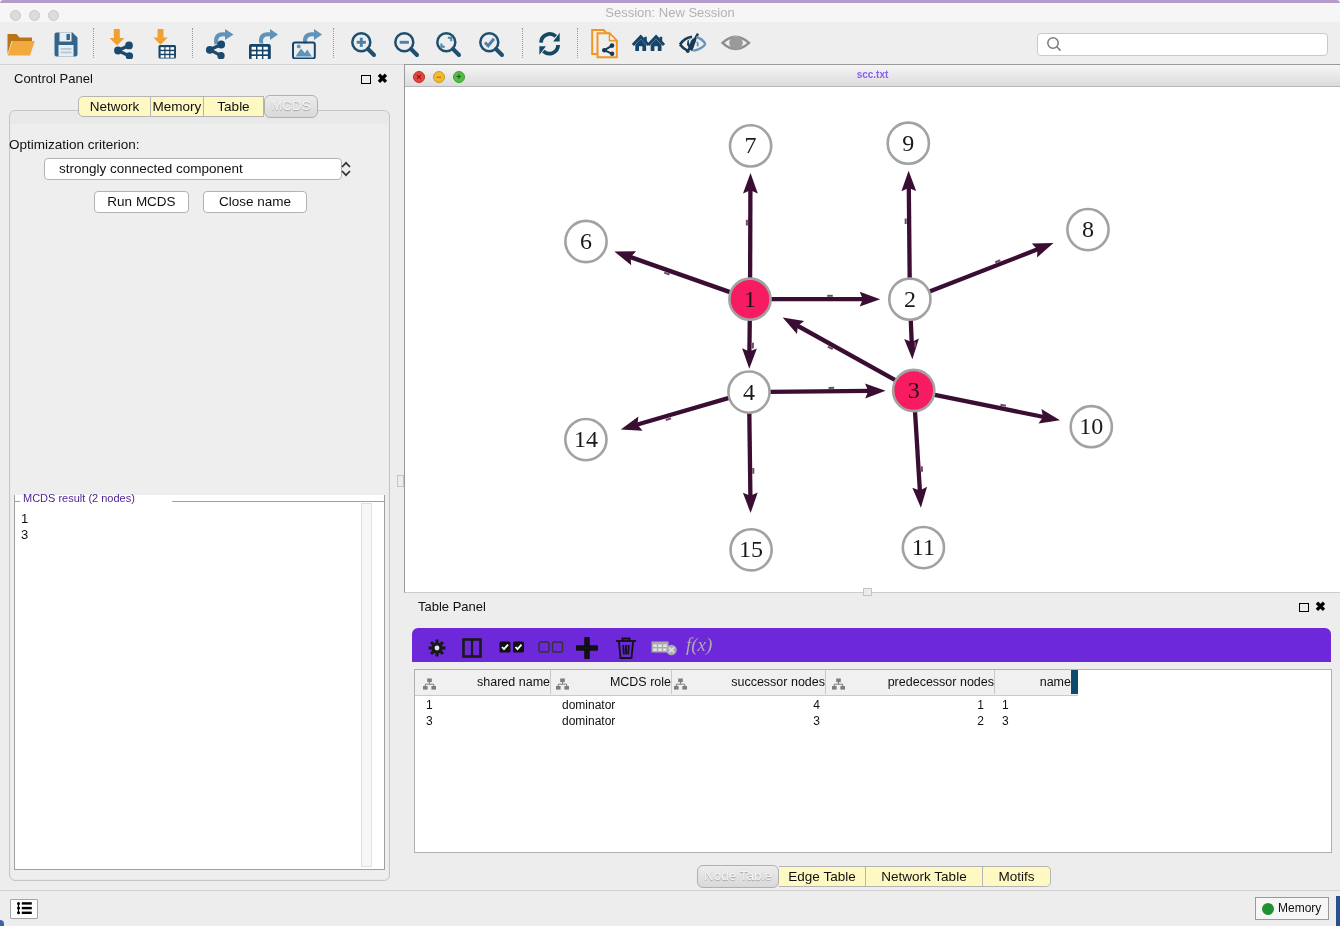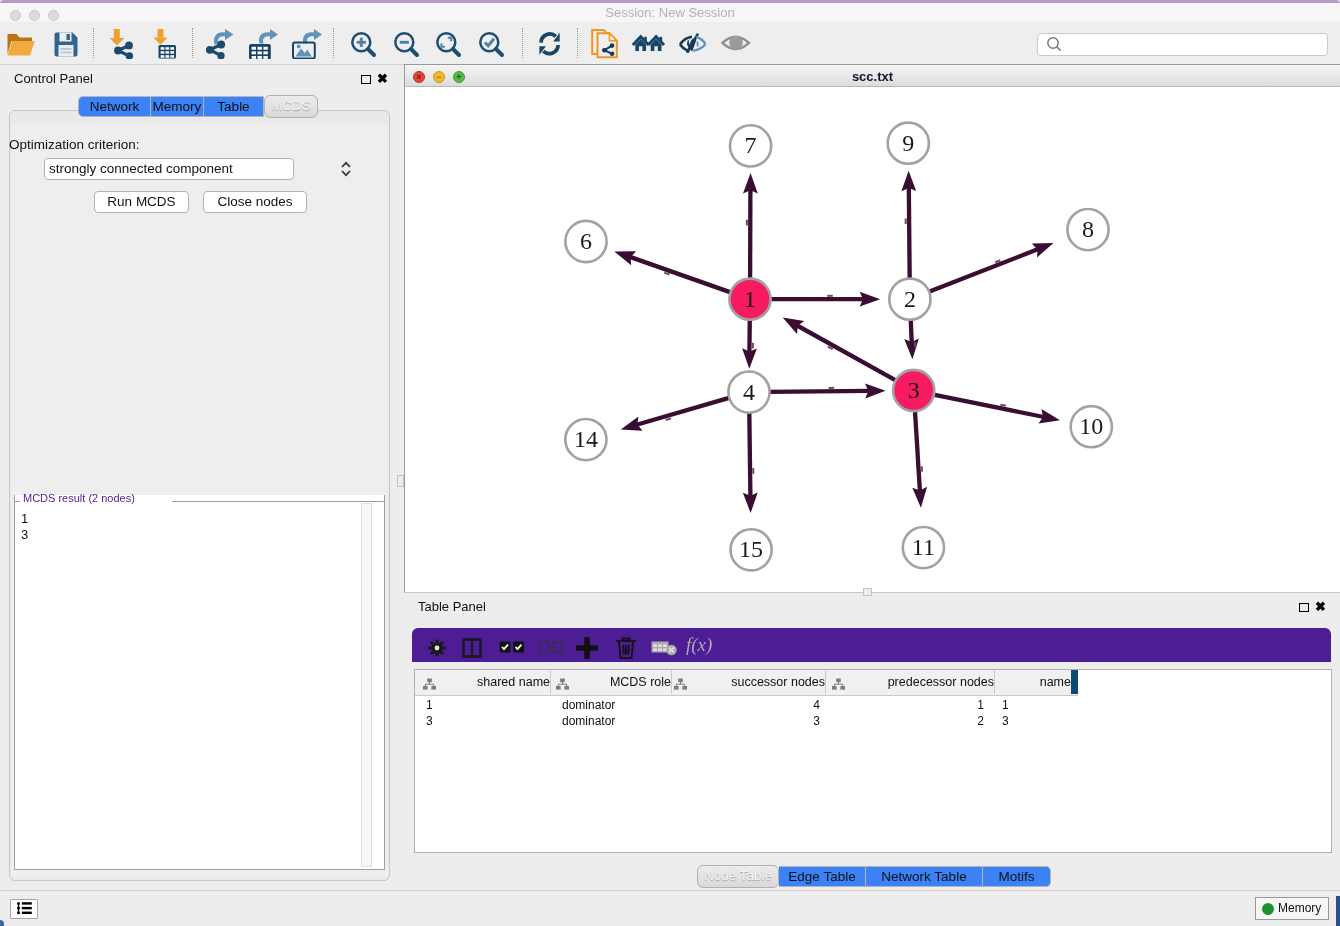--- a/index.html
+++ b/index.html
@@ -17,54 +17,54 @@
  border:1px solid #c9c9c9;border-radius:4px}
 
 #cpheader{left:14px;top:71px;font-size:13px;color:#111}
 .winbtn{position:absolute;box-sizing:border-box}
 #cp-float{left:361px;top:75px;width:10px;height:9px;border:1.6px solid #000}
 #cp-close{left:377px;top:71px;font-size:13px;font-weight:bold;color:#000}
 #tabpane{left:9px;top:110px;width:381px;height:771px;background:#e9e9e9;
  border:1px solid #c6c6c6;border-radius:6px;box-sizing:border-box}
 #tabpane-inner{left:11px;top:124px;width:377px;height:755px;background:#eeeeee;border-radius:0 0 5px 5px}
 .tabrow{position:absolute;display:flex}
-.tab{box-sizing:border-box;height:21px;background:#3b82f6;border:1px solid #b5b5b5;border-left:none;
+.tab{box-sizing:border-box;height:21px;background:#fef9c3;border:1px solid #b5b5b5;border-left:none;
  font-size:13.5px;color:#111;text-align:center;line-height:19px}
 .tab.first{border-left:1px solid #b5b5b5;border-radius:5px 0 0 5px}
 .tab.last{border-radius:0 5px 5px 0}
 .tab.sel{background:linear-gradient(#ececec,#d9d9d9);color:#f5f5f5;
  text-shadow:0 1px 1px rgba(120,120,120,.6);border-radius:6px;border:1px solid #b0b0b0;height:23px;margin-top:-1px}
 #ctabs{left:78px;top:96px}
 #optlabel{left:9px;top:137px;width:421px;text-align:left;font-size:13.5px;color:#111}
-#combo{left:44px;top:158px;width:250px;height:22px;background:#fff;border:1px solid #b3b3b3;
- border-radius:4px;box-sizing:border-box;font-size:13.5px;color:#111;line-height:20px;padding-left:4px}
+#combo{left:44px;top:158px;width:298px;height:22px;background:#fff;border:1px solid #b3b3b3;
+ border-radius:4px;box-sizing:border-box;font-size:13.5px;color:#111;line-height:20px;padding-left:14px}
 .btn{position:absolute;box-sizing:border-box;height:22px;background:#fff;border:1px solid #b3b3b3;
  border-radius:4px;font-size:13.5px;color:#111;text-align:center;line-height:19px}
 #btn-run{left:94px;top:191px;width:95px}
 #btn-close{left:203px;top:191px;width:104px}
 
 #mcdsbox{left:14px;top:495px;width:371px;height:375px;background:#fff;
  border:1px solid #a0a0a0;border-top:none;box-sizing:border-box}
 .gbline{position:absolute;top:501px;height:1px;background:#a0a0a0}
 #mcdstitle{left:23px;top:492px;font-size:11px;color:#4c1d95;background:transparent}
 #mcdslist{left:21px;top:511px;font-size:13px;color:#111;line-height:16px}
 #mcdsscroll{left:361px;top:503px;width:11px;height:364px;background:#f7f7f7;border:1px solid #e0e0e0;box-sizing:border-box}
 
 #netwin{left:404px;top:64px;width:936px;height:529px;background:#fff;
  border:1px solid #999;border-right:none;border-bottom:1px solid #ccc;box-sizing:border-box}
 #nettitle{left:405px;top:65px;width:935px;height:22px;
  background:linear-gradient(#f5f5f5,#dcdcdc);border-bottom:1px solid #b8b8b8;box-sizing:border-box}
-#nettitletext{left:405px;top:69px;width:935px;text-align:center;font-size:13px;font-weight:bold;color:#0f172a}
+#nettitletext{left:405px;top:69px;width:935px;text-align:center;font-size:10px;font-weight:bold;color:#8b5cf6}
 .light{position:absolute;top:71px;width:12px;height:12px;border-radius:50%;box-sizing:border-box;
  text-align:center;font-size:9px;font-weight:bold;line-height:11px}
 
 #tpheader{left:418px;top:599px;font-size:13px;color:#111}
 #tp-float{left:1299px;top:603px;width:10px;height:9px;border:1.6px solid #000}
 #tp-close{left:1315px;top:599px;font-size:13px;font-weight:bold;color:#000}
-#tptoolbar{left:412px;top:628px;width:919px;height:34px;background:#4c1d95;border-radius:6px 6px 0 0}
+#tptoolbar{left:412px;top:628px;width:919px;height:34px;background:#6d28d9;border-radius:6px 6px 0 0}
 #tptable{left:414px;top:669px;width:918px;height:184px;background:#fff;border:1px solid #b0b0b0;box-sizing:border-box}
 #thead{position:absolute;left:0;top:0;width:663px;height:25px;background:#f0f0f0;border-bottom:1px solid #c9c9c9}
 .th{position:absolute;top:0;height:24px;border-right:1px solid #c9c9c9;font-size:12.5px;color:#111;
  text-align:right;line-height:24px;box-sizing:border-box}
 .td{position:absolute;font-size:12px;color:#111}
 #btabs{left:697px;top:866px}
 #statusbar{left:0;top:890px;width:1340px;height:35px;background:#ededed;border-top:1px solid #d2d2d2}
 #listbtn{left:10px;top:899px;width:28px;height:20px;background:#fdfdfd;border:1.5px solid #a5a5a5;border-radius:1px;box-sizing:border-box}
 #membtn{left:1255px;top:897px;width:74px;height:23px;background:#f6f6f6;border:1px solid #999;border-radius:0;
  box-sizing:border-box;font-size:12px;color:#111;line-height:20px;padding-left:22px}
@@ -259,21 +259,21 @@
  <div class="tab" style="width:60px">Table</div>
  <div class="tab sel last" style="width:54px">MCDS</div>
 </div>
 <div class="abs" id="optlabel">Optimization criterion:</div>
 <div class="abs" id="combo">strongly connected component</div>
 <svg class="abs" style="left:340px;top:161px" width="12" height="16" viewBox="0 0 12 16">
 <path d="M2 6 L6 1.8 L10 6" fill="none" stroke="#333" stroke-width="1.7"></path>
 <path d="M2 10 L6 14.2 L10 10" fill="none" stroke="#333" stroke-width="1.7"></path>
   </svg>
 <div class="btn" id="btn-run">Run MCDS</div>
-<div class="btn" id="btn-close">Close nodes</div>
+<div class="btn" id="btn-close">Close name</div>
 <div class="abs" id="mcdsbox"></div>
 <div class="gbline" style="left:14px;width:6px"></div>
 <div class="gbline" style="left:172px;width:213px"></div>
 <div class="abs" id="mcdstitle">MCDS result (2 nodes)</div>
 <div class="abs" id="mcdslist">1<br>3</div>
 <div class="abs" id="mcdsscroll"></div>
 <div class="knob" style="left:397px;top:475px;width:7px;height:12px;background:#ececec;border-color:#c4c4c4"></div>
 
 <div class="abs" id="netwin"></div>
 <div class="abs" id="nettitle"></div>

